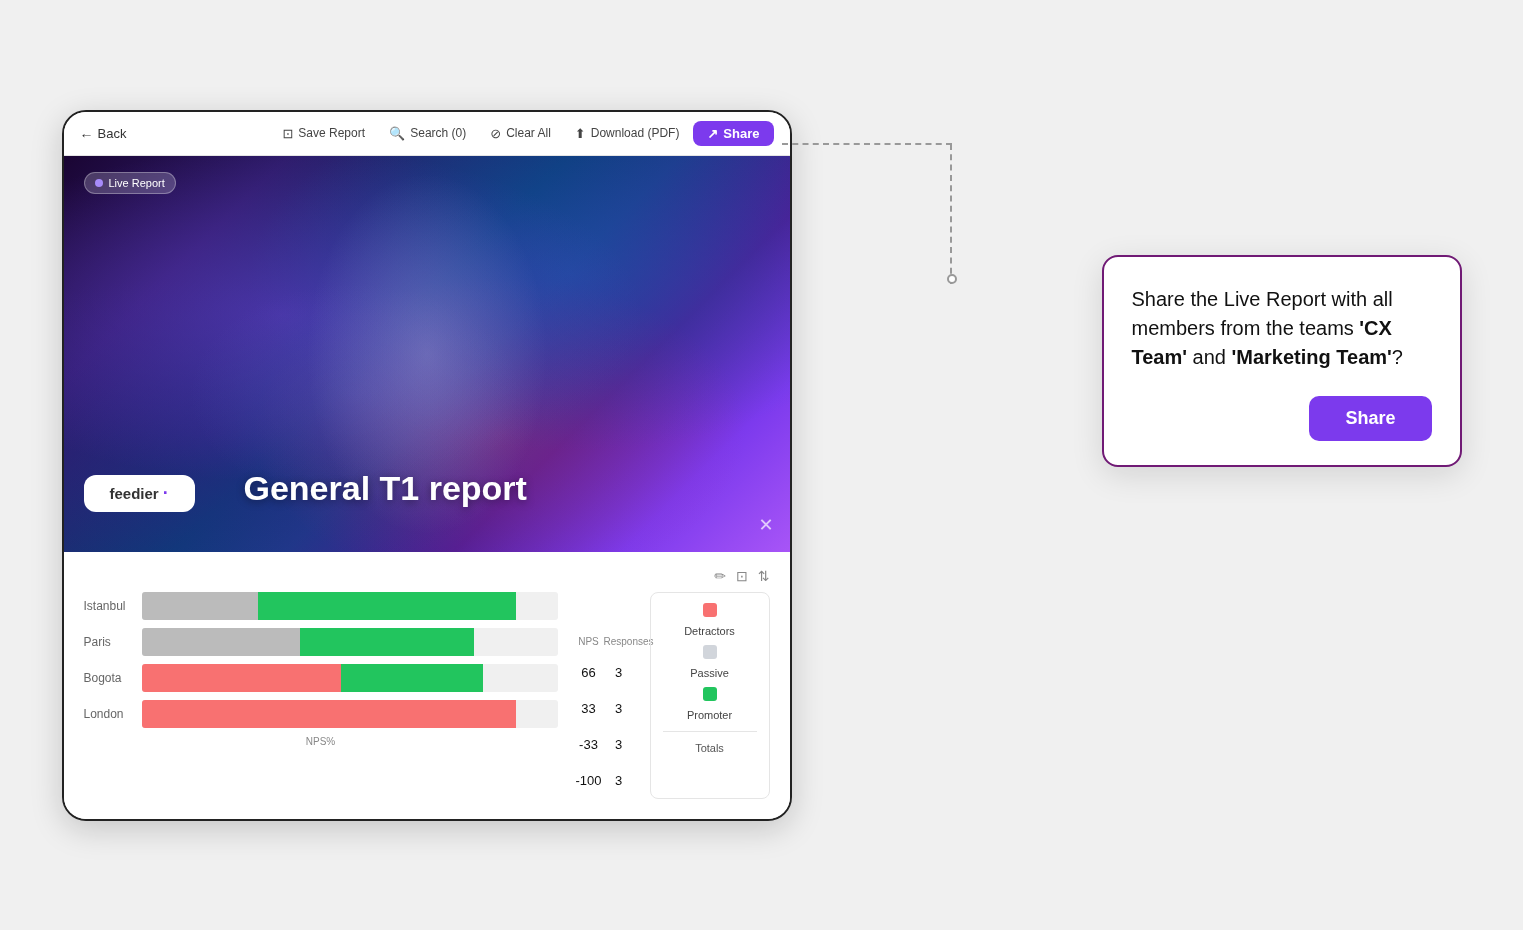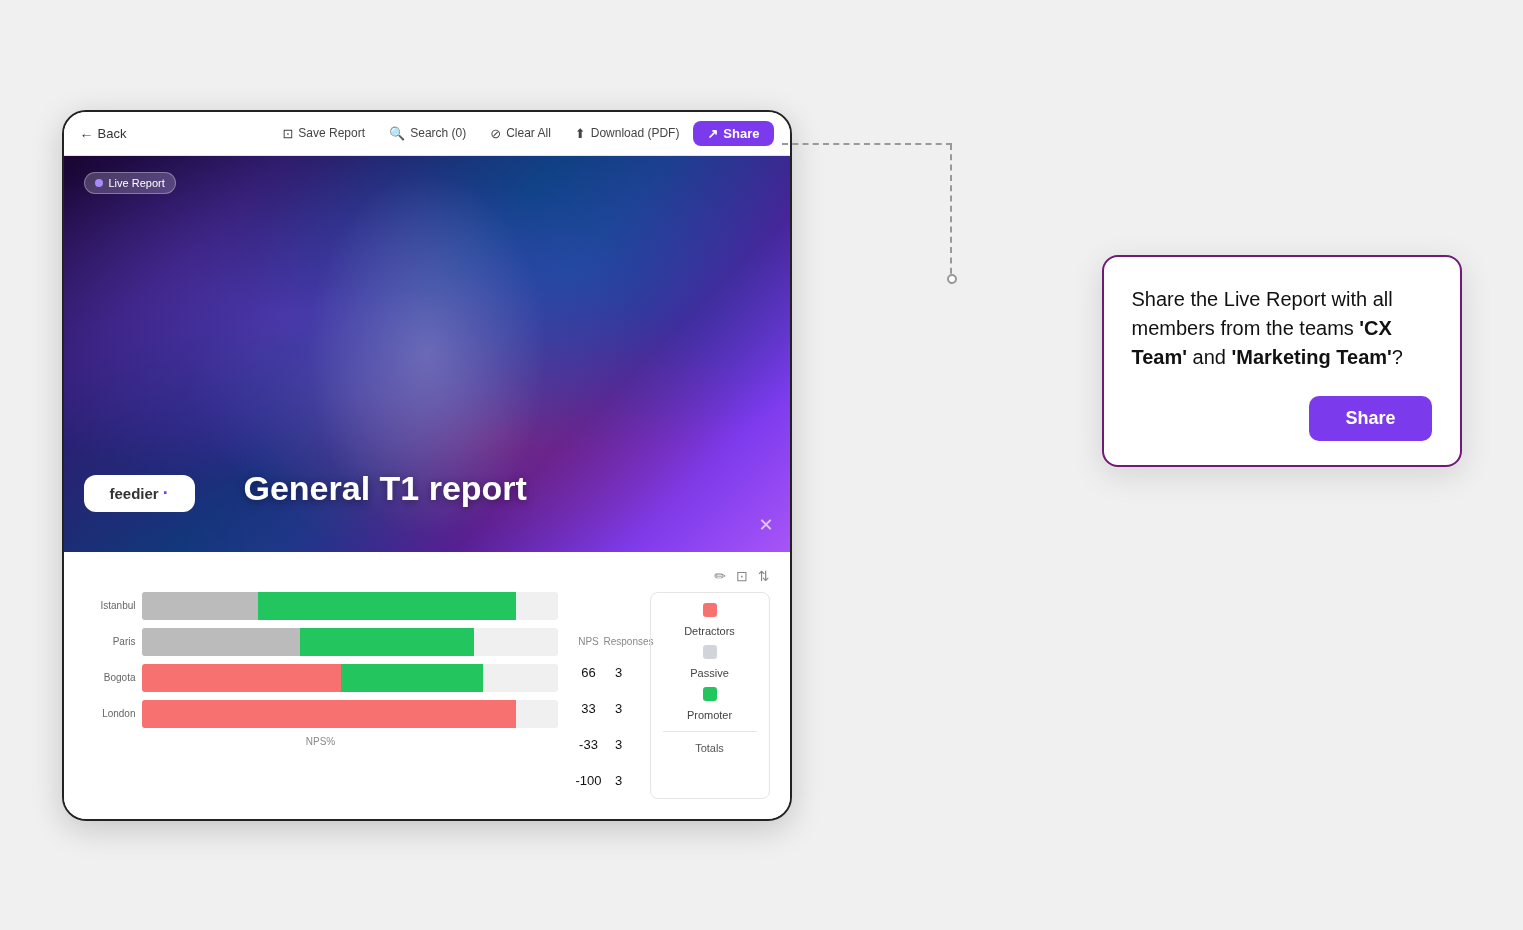--- a/index.html
+++ b/index.html
@@ -190,23 +190,23 @@
       flex: 1;
     }
     .bar-row {
       display: flex;
       align-items: center;
       margin-bottom: 8px;
       gap: 6px;
     }
     .bar-label {
       width: 52px;
-      font-size: 10px;
+      font-size: 12px;
       color: #666;
-      text-align: right;
+      text-align: left;
       flex-shrink: 0;
     }
     .bar-track {
       flex: 1;
       height: 28px;
       background: #f0f0f0;
       border-radius: 3px;
       overflow: hidden;
       display: flex;
     }

